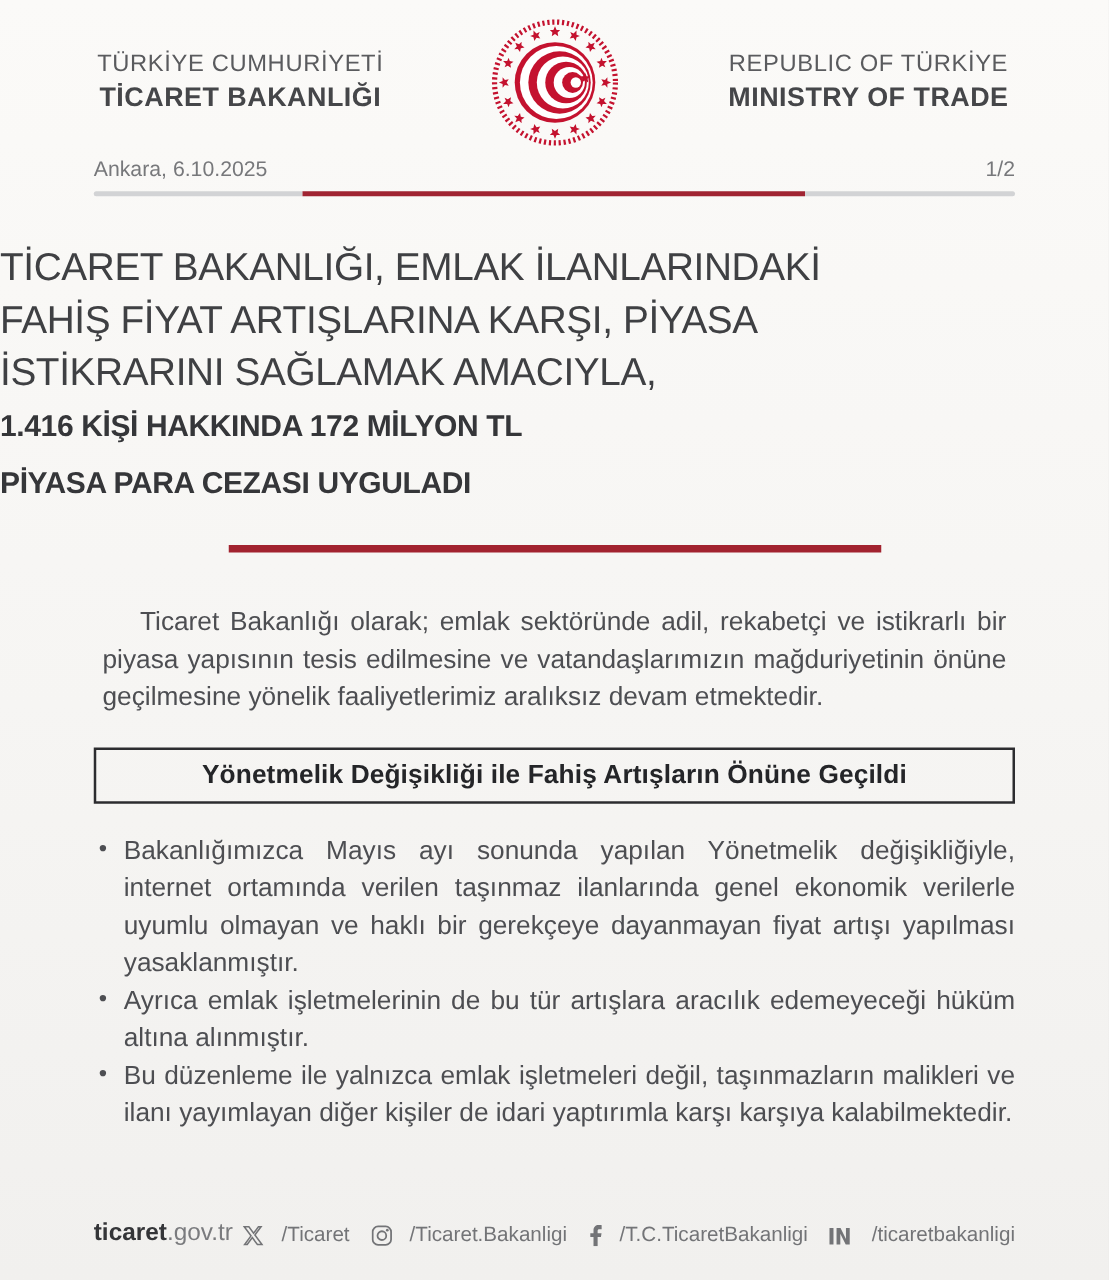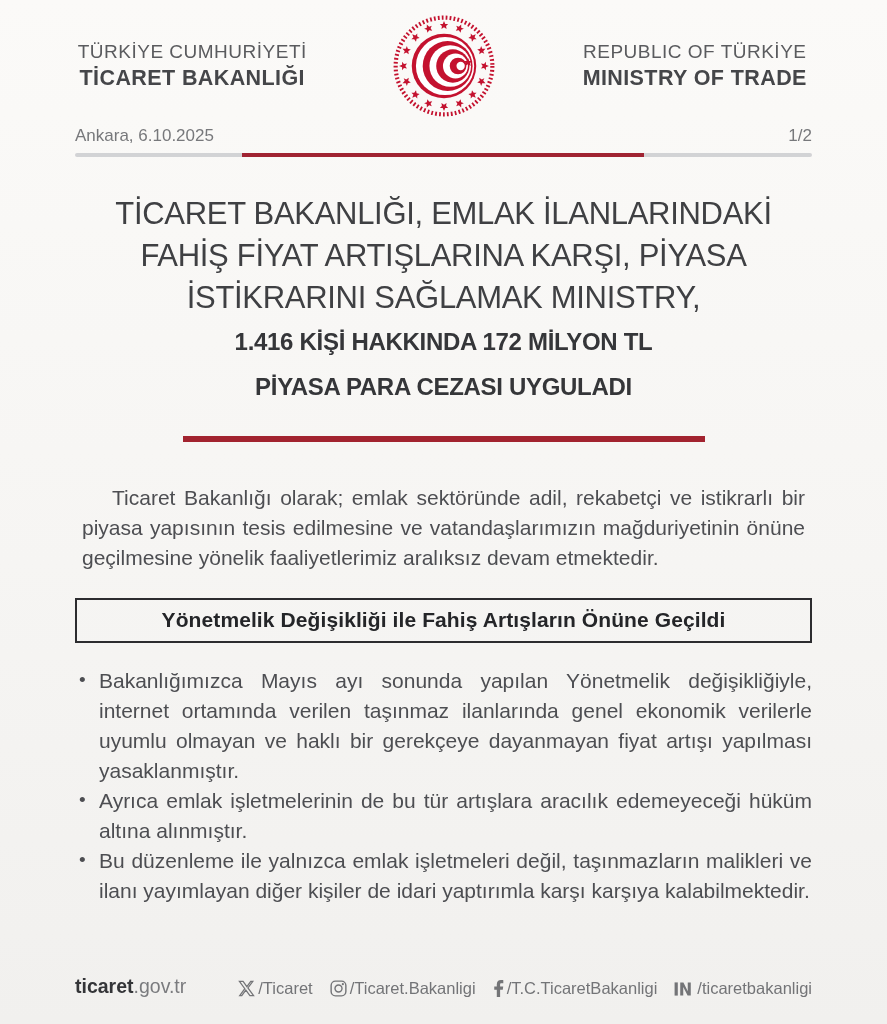--- a/index.html
+++ b/index.html
@@ -36,21 +36,21 @@
   .rule-row{
     margin:7px 75px 0;
     height:4px; display:flex;
   }
   .rule-row .seg-gray-l{ width:167px; background:#d2d3d5; border-radius:2px 0 0 2px; }
   .rule-row .seg-red{ width:402px; background:#a02432; }
   .rule-row .seg-gray-r{ flex:1; background:#d2d3d5; border-radius:0 2px 2px 0; }
   
   .headline{
     margin-top:36px;
-    text-align:center;
+    text-align:left;
   }
   .headline .h-reg{
     font-size:31px; font-weight:400; color:#3f4043;
     line-height:42px; letter-spacing:-0.3px;
   }
   .headline .h-bold{
     font-size:24px; font-weight:700; color:#353639;
     line-height:45px; letter-spacing:-0.3px;
   }
   .red-rule{
@@ -93,21 +93,21 @@
   .footer{
     margin-top:auto;
     padding:0 75px 26px;
     display:flex; justify-content:space-between; align-items:flex-end;
   }
   .website{ font-size:19.5px; color:#7a7b7e; }
   .website .site-bold{ font-weight:700; color:#343538; }
   .socials{ display:flex; align-items:center; gap:17px; }
   .social-item{ display:flex; align-items:center; gap:3px; text-decoration:none; }
   .social-item svg{ display:block; }
-  .social-handle{ font-size:16.5px; color:#737477; }
+  .social-handle{ font-size:16.5px; color:#737477;margin-left:11px; }
 </style>
 </head>
 <body>
 
 <div class="page">
 
   <div class="header">
     <div class="org-block">
       <div class="org-line1">TÜRKİYE CUMHURİYETİ</div>
       <div class="org-line2">TİCARET BAKANLIĞI</div>
@@ -162,21 +162,21 @@
   </div>
   <div class="rule-row">
     <span class="seg-gray-l"></span>
     <span class="seg-red"></span>
     <span class="seg-gray-r"></span>
   </div>
 
   <div class="headline">
     <div class="h-reg">TİCARET BAKANLIĞI, EMLAK İLANLARINDAKİ</div>
     <div class="h-reg">FAHİŞ FİYAT ARTIŞLARINA KARŞI, PİYASA</div>
-    <div class="h-reg">İSTİKRARINI SAĞLAMAK MINISTRY,</div>
+    <div class="h-reg">İSTİKRARINI SAĞLAMAK AMACIYLA,</div>
     <div class="h-bold">1.416 KİŞİ HAKKINDA 172 MİLYON TL</div>
     <div class="h-bold">PİYASA PARA CEZASI UYGULADI</div>
   </div>
   <div class="red-rule"></div>
 
   <p class="intro">Ticaret Bakanlığı olarak; emlak sektöründe adil, rekabetçi ve istikrarlı bir piyasa yapısının tesis edilmesine ve vatandaşlarımızın mağduriyetinin önüne geçilmesine yönelik faaliyetlerimiz aralıksız devam etmektedir.</p>
 
   <div class="section-box">
     <span class="box-title">Yönetmelik Değişikliği ile Fahiş Artışların Önüne Geçildi</span>
   </div>

